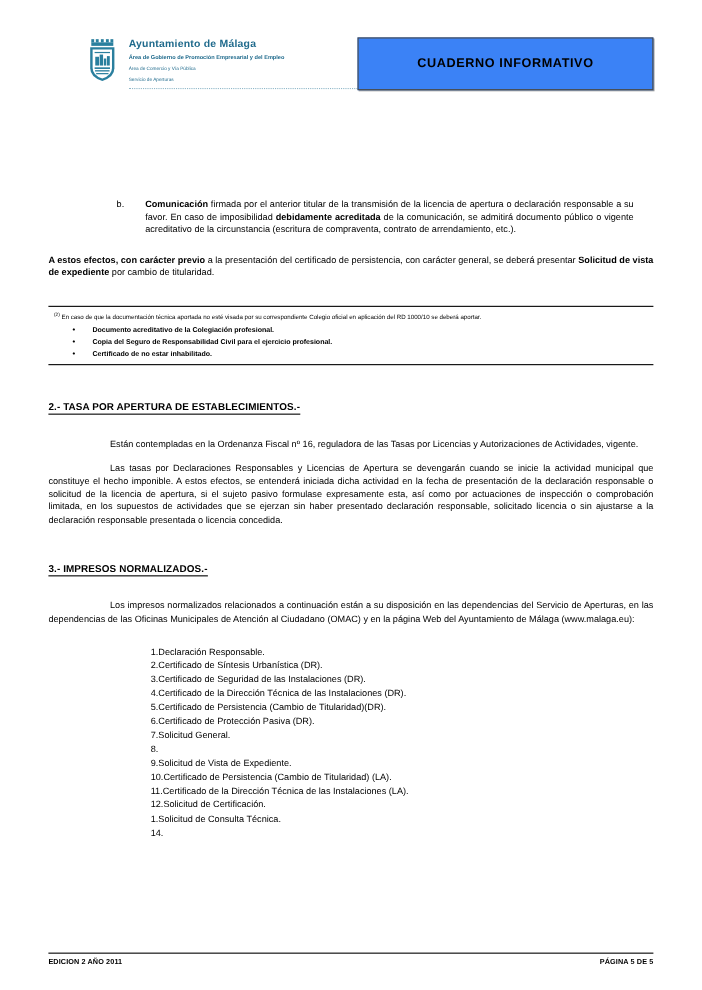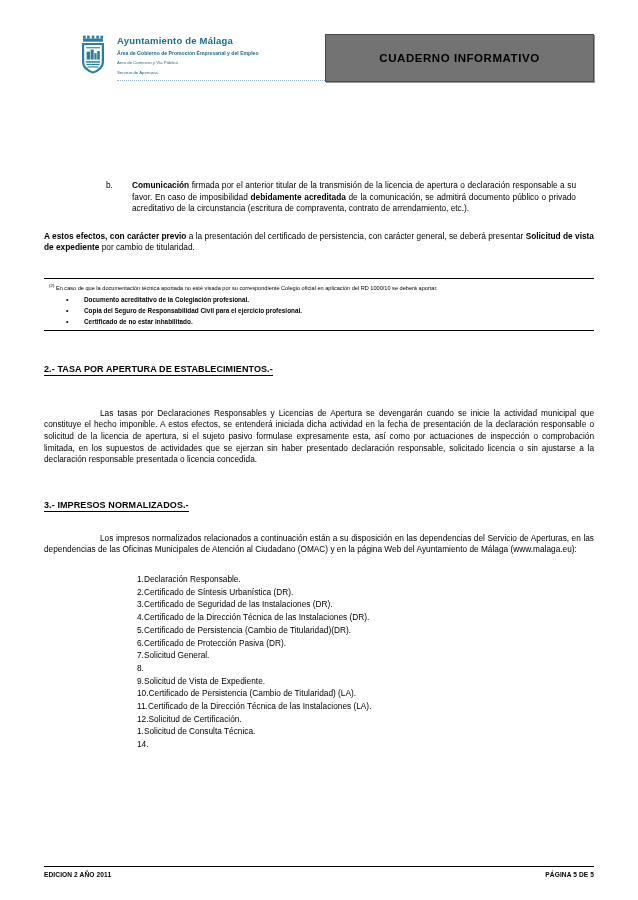--- a/index.html
+++ b/index.html
@@ -68,21 +68,21 @@
   .org-rule {
     margin-top: 4px;
     width: 208px;
     border-top: 1px dotted #8fb7c8;
   }
   .title-box {
     margin-left: auto;
     margin-right: 0;
     width: 300px;
     height: 46px;
-    background: #737373;
+    background: #3b82f6;
     border: 1px solid #4a4a4a;
     box-shadow: 1px 1px 0 #9a9a9a;
     display: flex;
     align-items: center;
     justify-content: center;
   }
   .title-box span {
     font-size: 11.5px;
     font-weight: bold;
     letter-spacing: .55px;
@@ -251,21 +251,21 @@
     <div class="title-box">
       <span>CUADERNO INFORMATIVO</span>
     </div>
   </div>
 
   <div class="content">
 
     <div class="list-item-b">
       <div class="marker">b.</div>
       <div class="body">
-        <p><b>Comunicación</b><span> firmada por el anterior titular de la transmisión de la licencia de apertura o declaración responsable a su favor. En caso de imposibilidad </span><b>debidamente acreditada</b><span> de la comunicación, se admitirá documento público o privado acreditativo de la circunstancia (escritura de compraventa, contrato de arrendamiento, etc.).</span></p>
+        <p><b>Comunicación</b><span> firmada por el anterior titular de la transmisión de la licencia de apertura o declaración responsable a su favor. En caso de imposibilidad </span><b>debidamente acreditada</b><span> de la comunicación, se admitirá documento público o vigente acreditativo de la circunstancia (escritura de compraventa, contrato de arrendamiento, etc.).</span></p>
       </div>
     </div>
 
     <div class="para-gap"></div>
 
     <p><b>A estos efectos, con carácter previo</b><span> a la presentación del certificado de persistencia, con carácter general, se deberá presentar </span><b>Solicitud de vista de expediente</b><span> por cambio de titularidad.</span></p>
 
     <div class="footnote">
       <div class="footnote-lead"><sup>(2)</sup> <span>En caso de que la documentación técnica aportada no esté visada por su correspondiente Colegio oficial en aplicación del RD 1000/10 se deberá aportar.</span></div>
       <ul class="fn-bullets">
@@ -280,20 +280,21 @@
         <li>
           <span class="dot">•</span>
           <span>Certificado de no estar inhabilitado.</span>
         </li>
       </ul>
     </div>
 
     <div class="h2-wrap">
       <h2><span>2.- TASA POR APERTURA DE ESTABLECIMIENTOS.-</span></h2>
       <div class="para-gap-lg"></div>
+      <p class="p-indent">Están contempladas en la Ordenanza Fiscal nº 16, reguladora de las Tasas por Licencias y Autorizaciones de Actividades, vigente.</p>
       <div class="para-gap-sm"></div>
       <p class="p-indent">Las tasas por Declaraciones Responsables y Licencias de Apertura se devengarán cuando se inicie la actividad municipal que constituye el hecho imponible. A estos efectos, se entenderá iniciada dicha actividad en la fecha de presentación de la declaración responsable o solicitud de la licencia de apertura, si el sujeto pasivo formulase expresamente esta, así como por actuaciones de inspección o comprobación limitada, en los supuestos de actividades que se ejerzan sin haber presentado declaración responsable, solicitado licencia o sin ajustarse a la declaración responsable presentada o licencia concedida.</p>
     </div>
 
     <div class="h2-wrap sec3">
       <h2><span>3.- IMPRESOS NORMALIZADOS.-</span></h2>
       <div class="para-gap-lg"></div>
       <p class="p-indent">Los impresos normalizados relacionados a continuación están a su disposición en las dependencias del Servicio de Aperturas, en las dependencias de las Oficinas Municipales de Atención al Ciudadano (OMAC) y en la página Web del Ayuntamiento de Málaga (www.malaga.eu):</p>
 
       <ul class="num-list">

